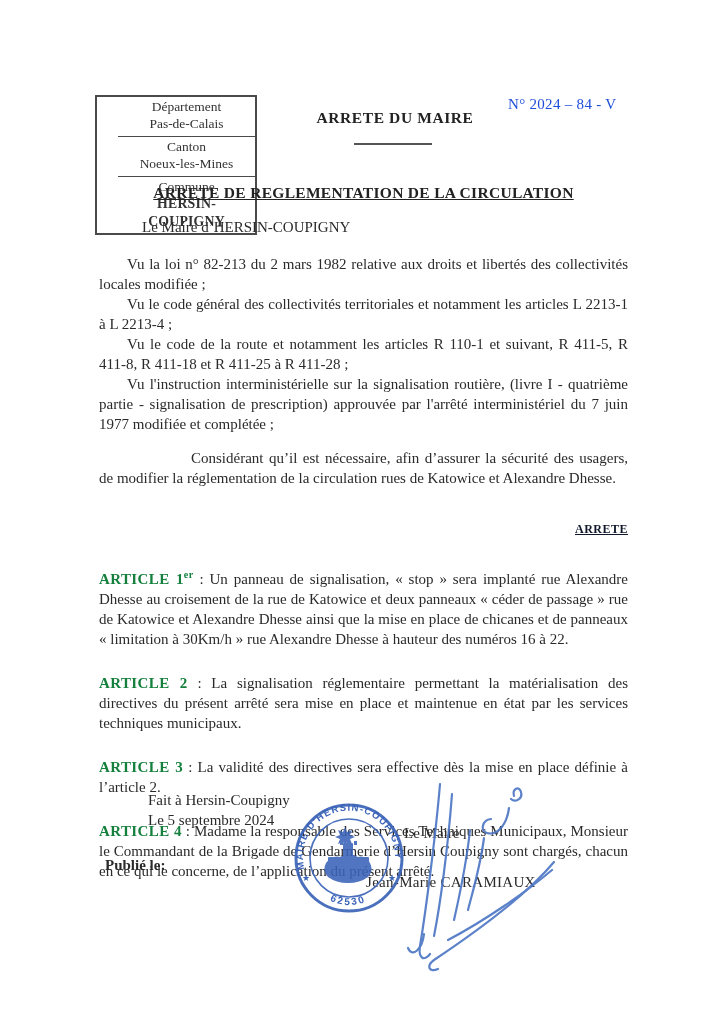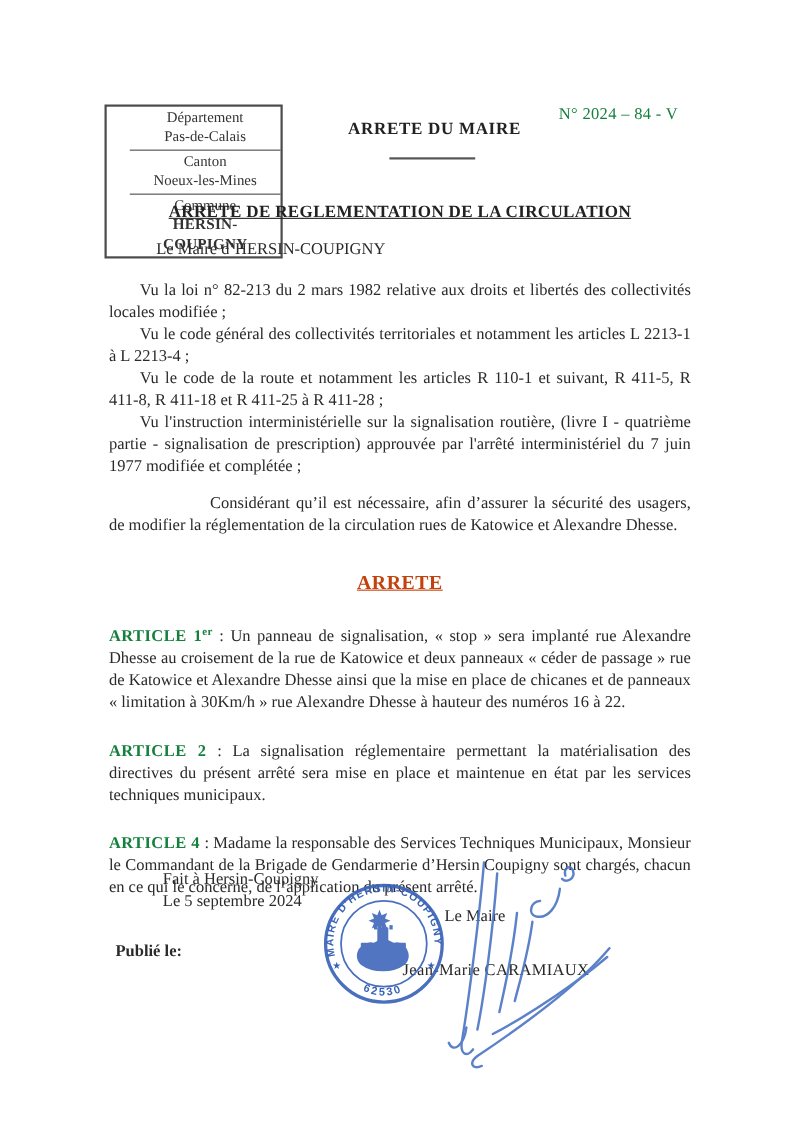--- a/index.html
+++ b/index.html
@@ -17,36 +17,36 @@
   }
   .hbox .cell{padding:2px 3px 3px;}
   .hbox .cell + .cell{border-top:1.6px solid #4a4a4a;}
   .hbox .commune-name{font-weight:bold;font-size:13.8px;letter-spacing:.2px;}
   
   .doc-type{
     left:300px;top:109px;width:190px;text-align:center;
     font-weight:bold;font-size:15.5px;letter-spacing:.6px;color:#222;
   }
   .doc-type-rule{left:354px;top:143px;width:78px;height:0;border-top:2px solid #555;}
-  .ref-num{left:508px;top:96px;font-size:15px;color:#15803d;letter-spacing:.3px;}
+  .ref-num{left:508px;top:96px;font-size:15px;color:#1d4ed8;letter-spacing:.3px;}
   
   .col{
     left:99px;top:183px;width:529px;
     font-size:15px;line-height:20px;text-align:justify;
   }
   .title-main{
     text-align:center;font-weight:bold;font-size:15.5px;letter-spacing:.3px;
     text-decoration:underline;margin:0 0 14px 0;color:#222;
   }
   .intro{margin:0 0 17px 43px;text-align:left;}
   .visa{margin:0;text-indent:28px;}
   .considerant{margin:14px 0 0 0;text-indent:92px;}
   .arrete-heading{
-    text-align:center;font-weight:bold;font-size:18px;letter-spacing:.5px;
-    text-decoration:underline;margin:31px 0 26px 0;color:#c2410c;
+    text-align:right;font-weight:bold;font-size:12px;letter-spacing:.5px;
+    text-decoration:underline;margin:31px 0 26px 0;color:#0f172a;
   }
   .article{margin:0 0 20px 0;}
   .art-label{font-weight:bold;letter-spacing:.4px;color:#15803d;}
   .art-label sup{font-size:10px;}
   
   .fait{left:148px;top:792px;font-size:15px;}
   .date{left:148px;top:812px;font-size:15px;}
   .publie{left:105px;top:857px;font-size:15px;font-weight:bold;}
   .maire-title{left:404px;top:825px;font-size:15px;}
   .maire-name{left:366px;top:874px;font-size:15px;letter-spacing:.3px;}
@@ -85,20 +85,21 @@
   <p class="visa">Vu l'instruction interministérielle sur la signalisation routière, (livre I - quatrième partie - signalisation de prescription) approuvée par l'arrêté interministériel du 7 juin 1977 modifiée et complétée ;</p>
 
   <p class="considerant">Considérant qu’il est nécessaire, afin d’assurer la sécurité des usagers, de modifier la réglementation de la circulation rues de Katowice et Alexandre Dhesse.</p>
 
   <p class="arrete-heading">ARRETE</p>
 
   <p class="article"><span class="art-label"><span>ARTICLE 1</span><sup>er</sup></span><span> : Un panneau de signalisation, « stop » sera implanté rue Alexandre Dhesse au croisement de la rue de Katowice et deux panneaux « céder de passage » rue de Katowice et Alexandre Dhesse ainsi que la mise en place de chicanes et de panneaux « limitation à 30Km/h » rue Alexandre Dhesse à hauteur des numéros 16 à 22.</span></p>
 
   <p class="article"><span class="art-label"><span>ARTICLE 2</span><sup></sup></span><span> : La signalisation réglementaire permettant la matérialisation des directives du présent arrêté sera mise en place et maintenue en état par les services techniques municipaux.</span></p>
 
+  <p class="article"><span class="art-label"><span>ARTICLE 3</span><sup></sup></span><span> : La validité des directives sera effective dès la mise en place définie à l’article 2.</span></p>
 
   <p class="article"><span class="art-label"><span>ARTICLE 4</span><sup></sup></span><span> : Madame la responsable des Services Techniques Municipaux, Monsieur le Commandant de la Brigade de Gendarmerie d’Hersin Coupigny sont chargés, chacun en ce qui le concerne, de l’application du présent arrêté.</span></p>
 </div>
 
 <div class="abs fait">Fait à Hersin-Coupigny</div>
 <div class="abs date">Le 5 septembre 2024</div>
 <div class="abs publie">Publié le:</div>
 <div class="abs maire-title">Le Maire</div>
 <div class="abs maire-name">Jean-Marie CARAMIAUX</div>
 

